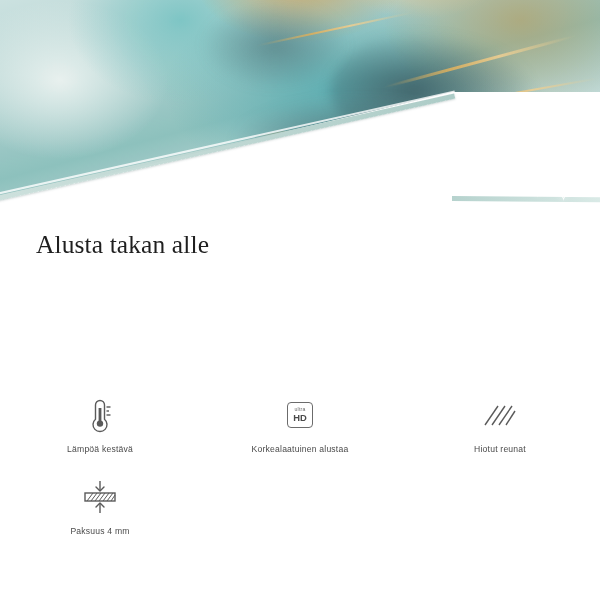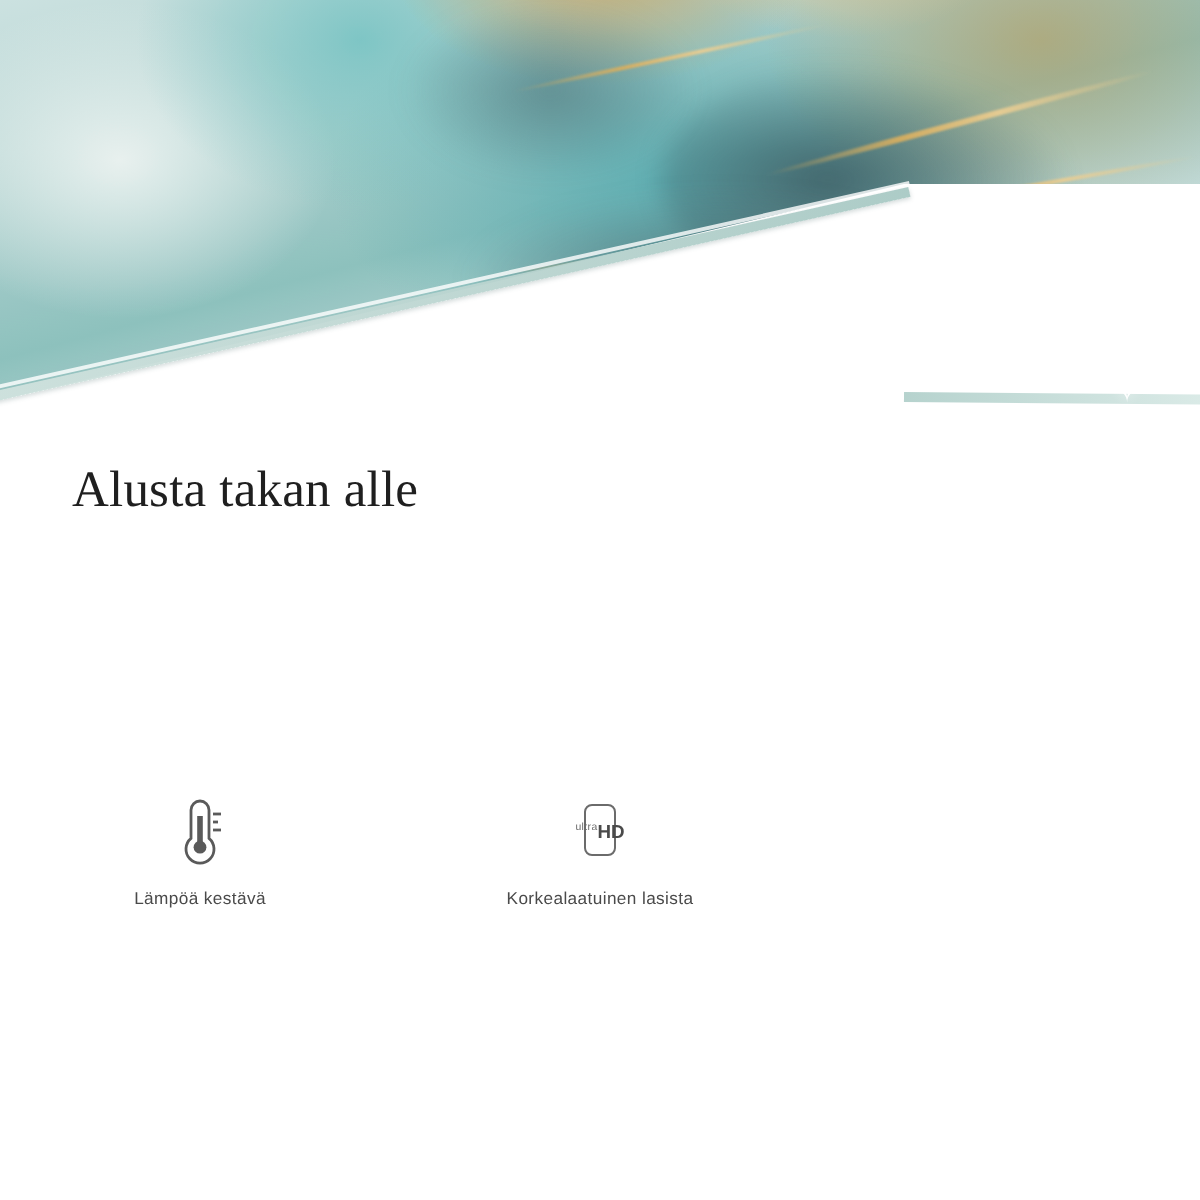--- a/index.html
+++ b/index.html
@@ -158,25 +158,25 @@
   }
   .feature .flabel {
     margin-top: 6px;
     font-size: 8.6px;
     color: #4a4a4a;
     letter-spacing: 0.2px;
     text-align: center;
   }
   svg { display: block; }
   .hdbox {
-    width: 16px; height: 26px;
+    width: 26px; height: 26px;
     border: 1.4px solid #6b6b6b;
     border-radius: 4px;
     display: flex;
-    flex-direction: row;
+    flex-direction: column;
     align-items: center;
     justify-content: center;
     line-height: 1;
   }
   .hdbox .t1 { font-size: 5.2px; color: #6b6b6b; letter-spacing: 0.2px; }
   .hdbox .t2 { font-size: 9.4px; font-weight: bold; color: #4a4a4a; margin-top: 1px; }
 </style>
 </head>
 <body>
 
@@ -223,21 +223,45 @@
       <div class="flabel">Lämpöä kestävä</div>
     </div>
 
     <div class="feature">
       <div class="glyph">
         <div class="hdbox">
           <span class="t1">ultra</span>
           <span class="t2">HD</span>
         </div>
       </div>
-      <div class="flabel">Korkealaatuinen lasista</div>
-    </div>
-
-
-
-
+      <div class="flabel">Korkealaatuinen alustaa</div>
+    </div>
+
+
+
+    <div class="feature">
+      <div class="glyph">
+        <svg width="36" height="30" viewBox="0 0 36 30" fill="none" stroke="#5a5a5a" stroke-width="1.4">
+          <path d="M3 25 L16 6"></path>
+          <path d="M10 25 L23 6"></path>
+          <path d="M17 25 L30 6"></path>
+          <path d="M24 25 L33 11"></path>
+        </svg>
+      </div>
+      <div class="flabel">Hiotut reunat</div>
+    </div>
+
+    <div class="feature">
+      <div class="glyph">
+        <svg width="38" height="36" viewBox="0 0 38 36" fill="none" stroke="#5a5a5a" stroke-width="1.4">
+          <line x1="19" y1="2" x2="19" y2="11"></line>
+          <path d="M15 8 L19 12 L23 8" stroke-linecap="round" stroke-linejoin="round"></path>
+          <rect x="4" y="14" width="30" height="8"></rect>
+          <path d="M6 22 L12 14 M10 22 L16 14 M14 22 L20 14 M18 22 L24 14 M22 22 L28 14 M26 22 L32 14 M30 22 L34 16" stroke-width="1"></path>
+          <line x1="19" y1="34" x2="19" y2="25"></line>
+          <path d="M15 28 L19 24 L23 28" stroke-linecap="round" stroke-linejoin="round"></path>
+        </svg>
+      </div>
+      <div class="flabel">Paksuus 4 mm</div>
+    </div>
 
   </div>
 </div>
 
 </body></html>

